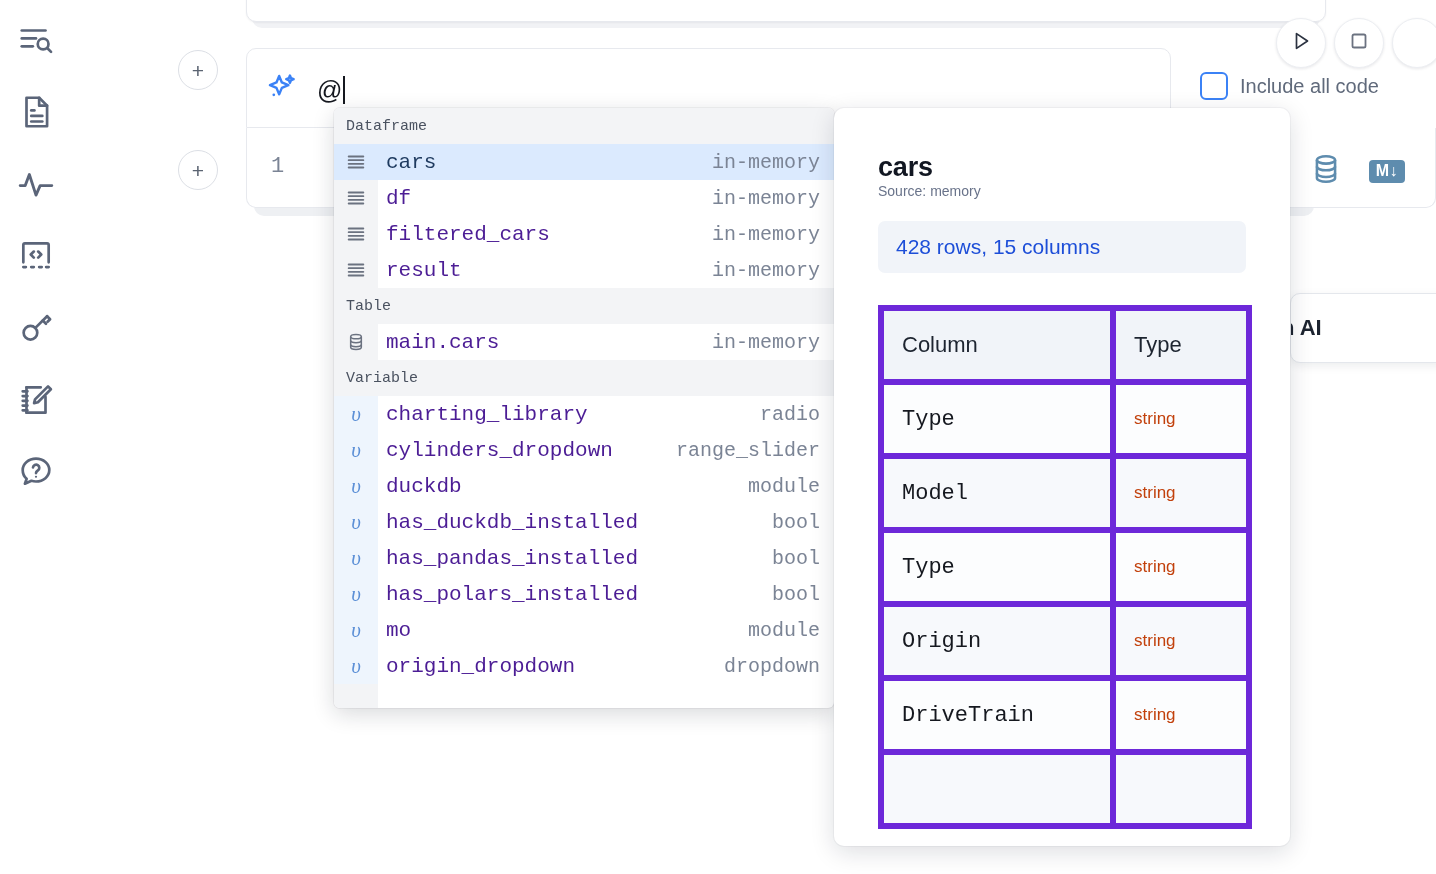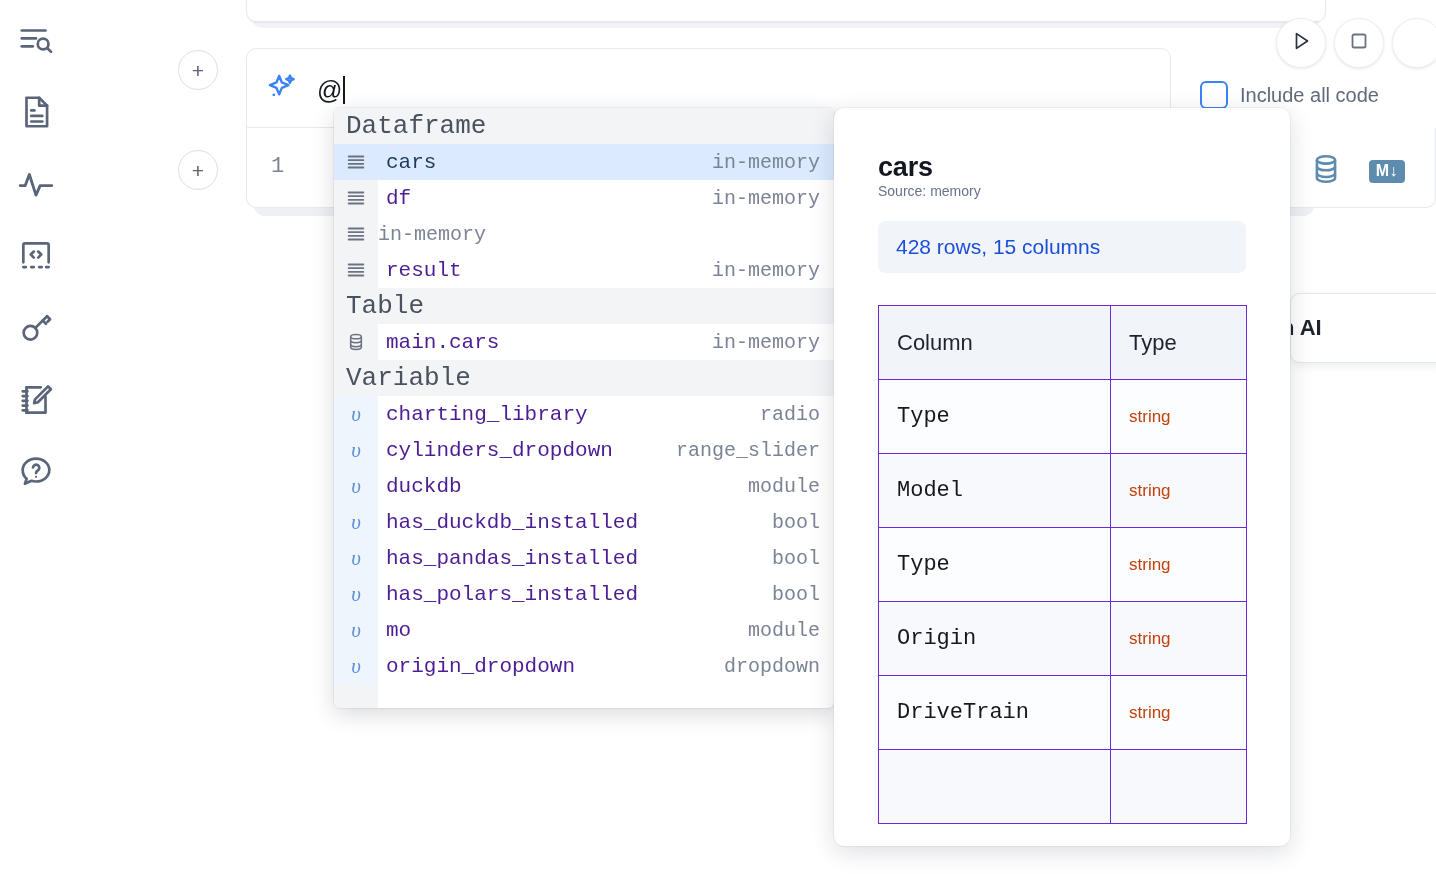--- a/index.html
+++ b/index.html
@@ -96,21 +96,21 @@
     border-radius: 50%;
     background: #ffffff;
     border: 1px solid #eceef2;
     box-shadow: 0 1px 3px rgba(16,24,40,.10);
     display: flex; align-items: center; justify-content: center;
     cursor: pointer;
   }
 
   
   .include-row {
-    position: absolute; left: 1200px; top: 81px;
+    position: absolute; left: 1200px; top: 72px;
     display: flex; align-items: center; gap: 12px;
   }
   .chk {
     width: 28px; height: 28px;
     border: 2px solid #3b82f6;
     border-radius: 6px;
     background: #fff;
     cursor: pointer;
   }
   .include-label {
@@ -187,21 +187,21 @@
     position: absolute; left: 0; top: 0; width: 44px; height: 100%;
     background: #f3f4f6;
   }
   .ac-list { position: relative; z-index: 2; }
   .ac-group-head {
     height: 36px;
     display: flex; align-items: center;
     padding-left: 12px;
     background: #f3f4f6;
     font-family: "Liberation Mono", monospace;
-    font-size: 26px;
+    font-size: 15px;
     color: #4a5260;
   }
   .ac-item {
     height: 36px;
     display: flex; align-items: center;
     background: #ffffff;
     cursor: pointer;
   }
   .ac-item.sel { background: #dbeafe; }
   .ac-item.sel .ac-ico { background: #dbeafe; }
@@ -261,21 +261,21 @@
     font-size: 21px;
     color: #1d4ed8;
   }
   .detail-table {
     margin-top: 32px;
     width: 368px;
     border-collapse: collapse;
     table-layout: fixed;
   }
   .detail-table th, .detail-table td {
-    border: 1px solid #6d28d9;
+    border: 6px solid #6d28d9;
     text-align: left;
     padding: 4px 18px;
     height: 74px;
   }
   .detail-table th {
     background: #f1f4f9;
     font-size: 22px;
     font-weight: 400;
     color: #1d2430;
   }
@@ -464,20 +464,21 @@
         </div>
         <div class="ac-item">
           <span class="ac-ico">
             <svg width="22" height="22" viewBox="0 0 24 24" fill="none" stroke="#6b7280" stroke-width="2" stroke-linecap="round">
               <line x1="4" y1="6" x2="20" y2="6"></line>
               <line x1="4" y1="10" x2="20" y2="10"></line>
               <line x1="4" y1="14" x2="20" y2="14"></line>
               <line x1="4" y1="18" x2="20" y2="18"></line>
             </svg>
           </span>
+          <span class="ac-name">filtered_cars</span>
           <span class="ac-meta">in-memory</span>
         </div>
         <div class="ac-item">
           <span class="ac-ico">
             <svg width="22" height="22" viewBox="0 0 24 24" fill="none" stroke="#6b7280" stroke-width="2" stroke-linecap="round">
               <line x1="4" y1="6" x2="20" y2="6"></line>
               <line x1="4" y1="10" x2="20" y2="10"></line>
               <line x1="4" y1="14" x2="20" y2="14"></line>
               <line x1="4" y1="18" x2="20" y2="18"></line>
             </svg>

